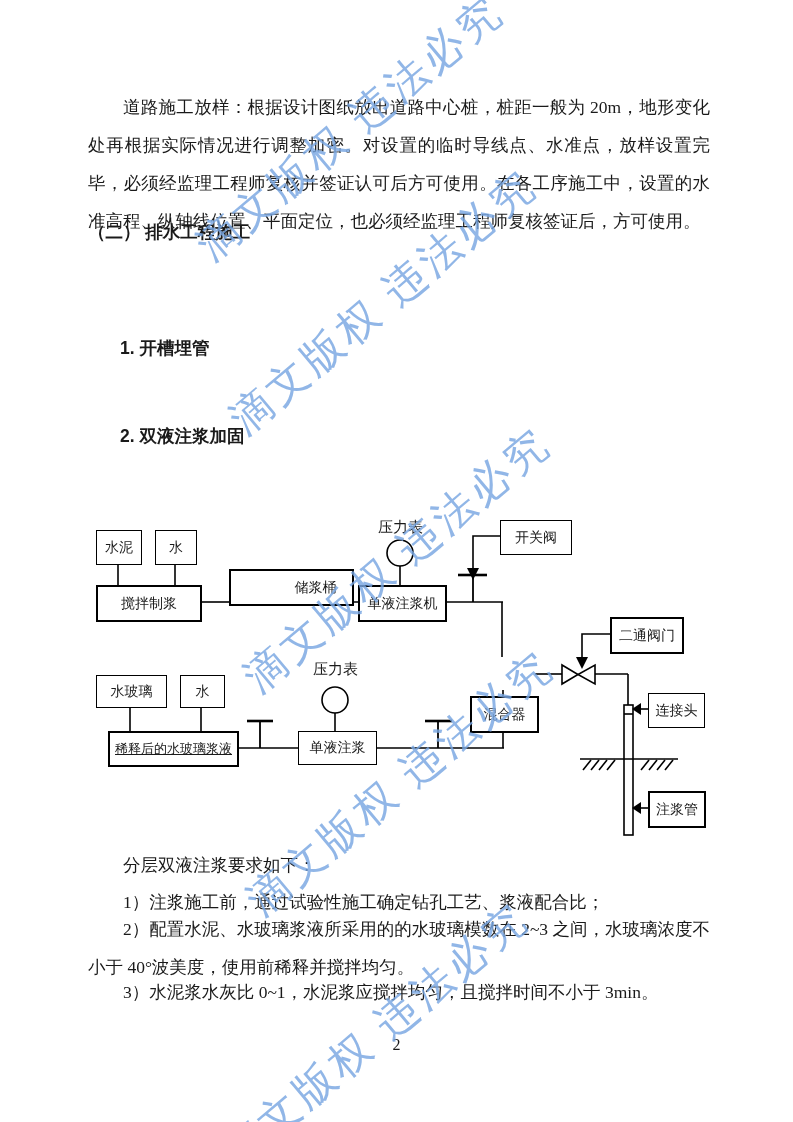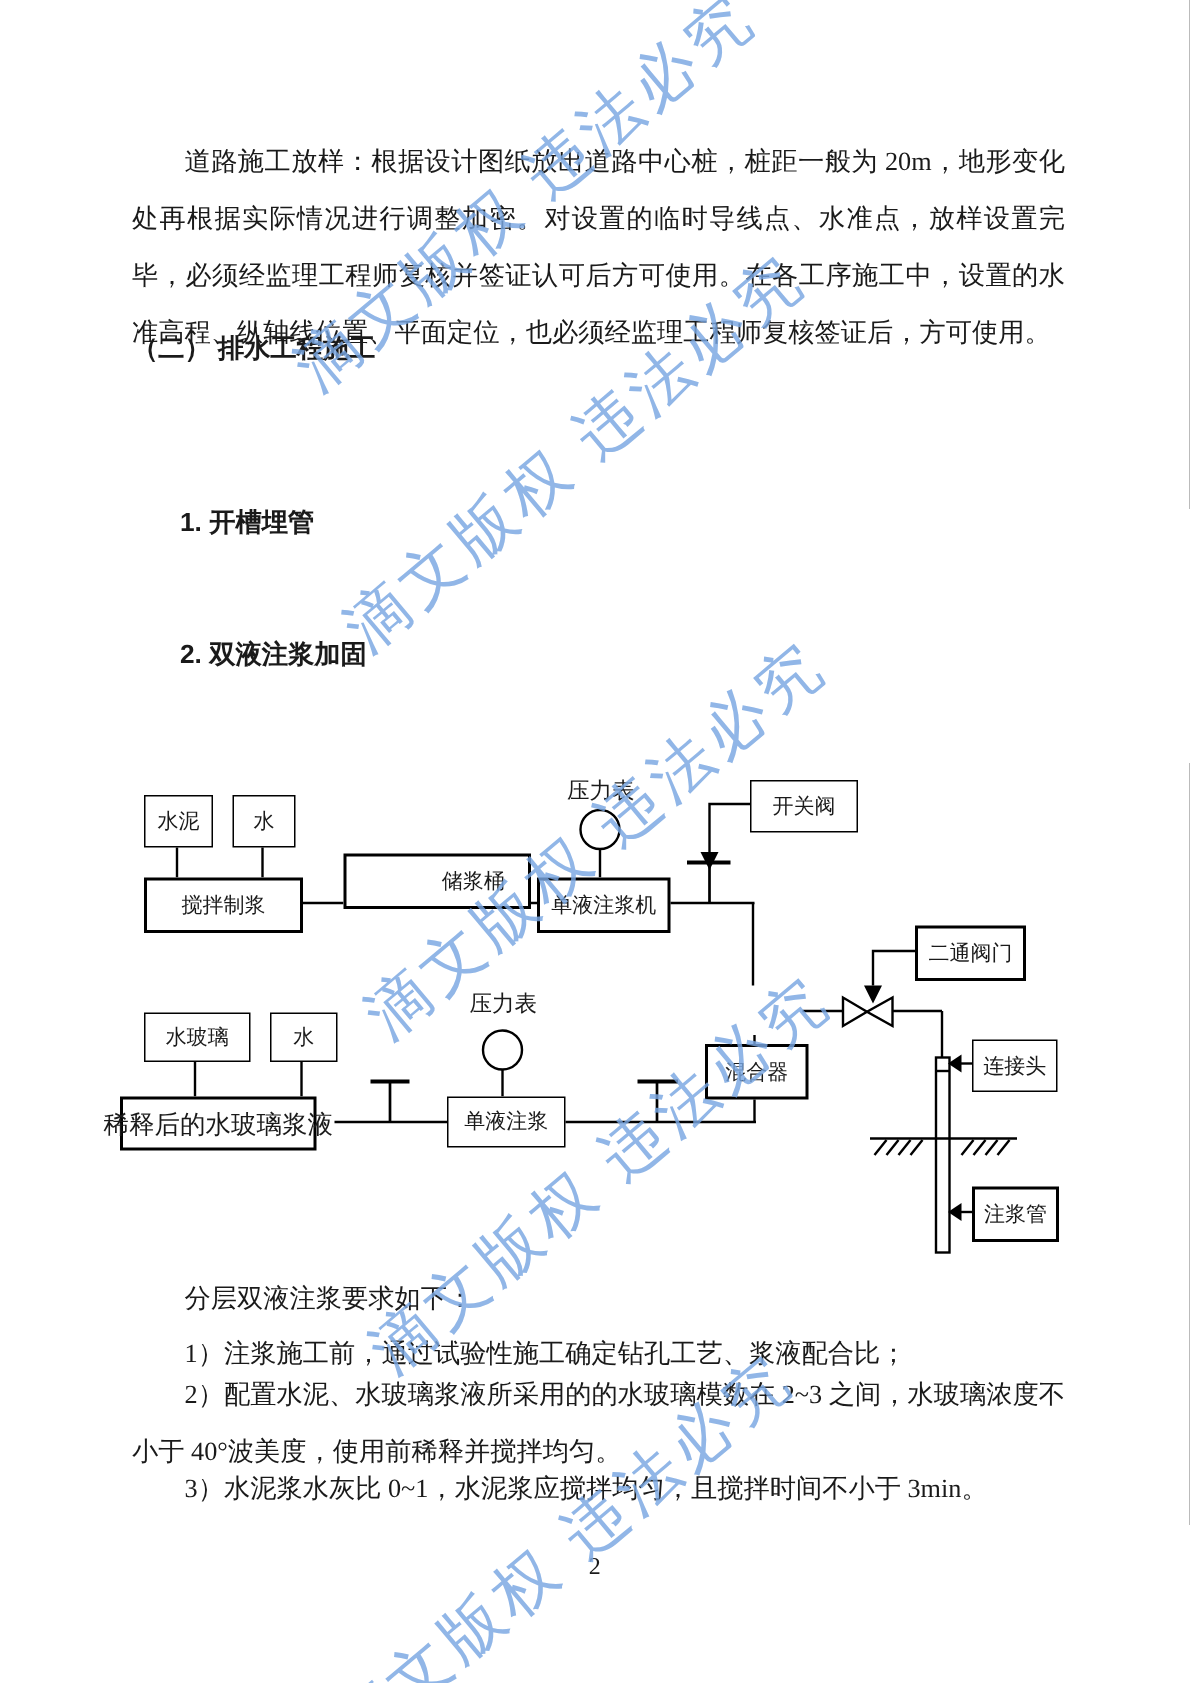--- a/index.html
+++ b/index.html
@@ -76,21 +76,21 @@
   .b-water-top{left:155px;top:12px;width:40px;height:33px;}
   .b-mix{left:96px;top:67px;width:102px;height:33px;}
   .b-storage{left:229px;top:51px;width:73px;height:33px;padding-left:48px;}
   .b-machine{left:358px;top:67px;width:85px;height:33px;}
   .b-switch{left:500px;top:2px;width:70px;height:33px;}
   .b-twoway{left:610px;top:99px;width:70px;height:33px;}
   .b-mixer{left:470px;top:139px;width:65px;height:33px;margin-top:39px;}
   .b-connector{left:648px;top:175px;width:55px;height:33px;}
   .b-wglass{left:96px;top:157px;width:69px;height:31px;}
   .b-water-bot{left:180px;top:157px;width:43px;height:31px;}
-  .b-diluted{left:80px;top:213px;width:127px;height:32px;font-size:17px;}
+  .b-diluted{left:108px;top:213px;width:127px;height:32px;font-size:13px;text-decoration:underline;}
   .b-single{left:298px;top:213px;width:77px;height:32px;}
   .b-gpipe{left:648px;top:273px;width:54px;height:33px;}
   .gl1{left:378px;top:0px;}
   .gl2{left:313px;top:142px;}
 </style>
 </head>
 <body>
 
 <div class="page">
 

